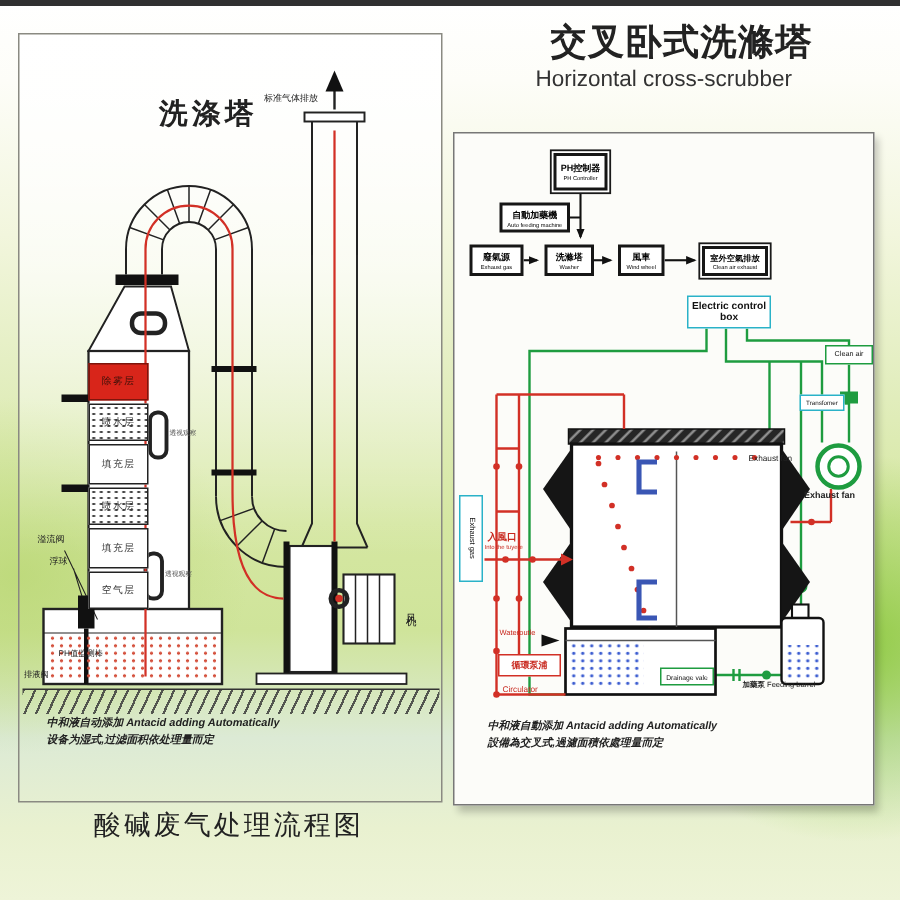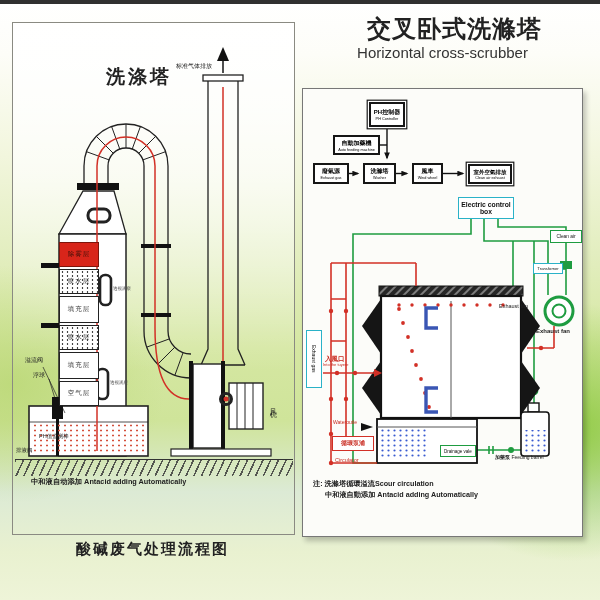--- a/index.html
+++ b/index.html
@@ -19,21 +19,21 @@
   .flowbox .zh{font-weight:bold;font-size:6px;letter-spacing:0;}
   .flowbox .en{font-size:3.8px;transform-origin:center;}
   .dbl{box-shadow:0 0 0 1.2px #fff,0 0 0 2.4px #1a1a1a;}
   .layer{position:absolute;box-sizing:border-box;border:1.2px solid #222;display:flex;align-items:center;justify-content:center;font-size:6.5px;letter-spacing:1px;color:#333;background:#fff;}
   .layer.dotted{background-image:radial-gradient(#444 .9px,transparent 1.2px);background-size:5px 4px;}
   .layer.red{background:#d8251a;color:#3b1008;border-color:#7e150c;}
   .cyanbox{position:absolute;box-sizing:border-box;border:1.6px solid #2ab2c8;background:#fff;display:flex;align-items:center;justify-content:center;text-align:center;color:#111;}
   .greenbox{position:absolute;box-sizing:border-box;border:1.5px solid #1e9c40;background:#fff;display:flex;align-items:center;justify-content:center;text-align:center;color:#111;}
   .redbox{position:absolute;box-sizing:border-box;border:1.5px solid #d23026;background:#fff;display:flex;align-items:center;justify-content:center;color:#c8281e;}
   .notes{position:absolute;color:#222;font-size:7.3px;font-weight:bold;line-height:1.55;}
-  .notes .ind{padding-left:12px;}
+  .notes .ind{padding-left:12px;font-style:italic;}
 </style>
 </head>
 <body>
 
 <div style="position:absolute;left:0;top:0;width:600px;height:4px;background:#303030;"></div>
 
 <div class="panel" style="left:12px;top:22px;width:283px;height:513px;border:1.3px solid #8a8a82;
             background:linear-gradient(180deg,rgba(255,255,255,.95) 0%,rgba(255,255,255,.7) 30%,rgba(255,255,255,.3) 52%,rgba(255,255,255,0) 68%);">
 
   <svg width="283" height="513" viewBox="0 0 283 513" style="position:absolute;left:0;top:0;" fill="none" stroke="#222" stroke-width="1.3">
@@ -116,24 +116,25 @@
   <div class="lbl" style="left:100px;top:264px;font-size:4.5px;color:#555;">透视观察</div>
   <div class="lbl" style="left:97px;top:358px;font-size:4.5px;color:#555;">透视观察</div>
   <div class="lbl" style="left:12px;top:334px;font-size:6px;">溢流阀</div>
   <div class="lbl" style="left:20px;top:349px;font-size:6px;">浮球</div>
   <div class="lbl" style="left:26px;top:410px;font-size:5.5px;">PH值监测棒</div>
   <div class="lbl" style="left:3px;top:424px;font-size:5.5px;">排液阀</div>
   <div class="lbl" style="left:256px;top:380px;font-size:7px;writing-mode:vertical-rl;letter-spacing:2px;">风机</div>
 
   <div class="notes" style="left:6px;top:453px;width:272px;">
     <div class="ind">中和液自动添加 Antacid adding Automatically</div>
+    <div class="ind">设备为湿式,过滤面积依处理量而定</div>
   </div>
 </div>
 
-<div class="lbl" style="left:60px;top:541px;width:185px;text-align:center;font-size:15px;font-weight:bold;letter-spacing:2px;">酸碱废气处理流程图</div>
+<div class="lbl" style="left:60px;top:541px;width:185px;text-align:center;font-size:18px;font-weight:normal;letter-spacing:2px;">酸碱废气处理流程图</div>
 
 <div class="lbl" style="left:352px;top:16px;width:205px;text-align:center;font-size:24px;font-weight:bold;letter-spacing:1px;">交叉卧式洗滌塔</div>
 <div class="lbl" style="left:340px;top:45px;width:205px;text-align:center;font-size:15px;color:#333;">Horizontal cross-scrubber</div>
 
 <div class="panel" style="left:302px;top:88px;width:281px;height:449px;border:1.5px solid #777;background:#fcfcf9;box-shadow:3px 4px 5px rgba(0,0,0,.22);">
 
   <svg width="281" height="449" viewBox="0 0 281 449" style="position:absolute;left:0;top:0;" fill="none">
     <defs>
       <pattern id="hatch" width="6" height="6" patternUnits="userSpaceOnUse" patternTransform="rotate(45)">
         <rect width="6" height="6" fill="#262626"></rect>
@@ -284,16 +285,16 @@
   <div class="lbl red-t" style="left:30px;top:331px;font-size:5px;">Wateroutle</div>
   <div class="lbl red-t" style="left:32px;top:368px;font-size:5.5px;">Circulator</div>
   <div class="lbl" style="left:196px;top:214px;font-size:5.5px;">Exhaust fan</div>
   <div class="lbl" style="left:233px;top:239px;font-size:6px;font-weight:bold;">Exhaust fan</div>
   <div class="lbl" style="left:192px;top:366px;font-size:5px;">
     <span style="font-weight:bold;">加藥泵</span>
     <span>Feeding barrel</span>
   </div>
 
   <div class="notes" style="left:10px;top:389px;width:262px;font-size:7.2px;">
-    <div>注: 洗滌塔循環溢流Scour circulation</div>
     <div class="ind">中和液自動添加 Antacid adding Automatically</div>
+    <div class="ind">設備為交叉式,過濾面積依處理量而定</div>
   </div>
 </div>
 
 </body></html>

